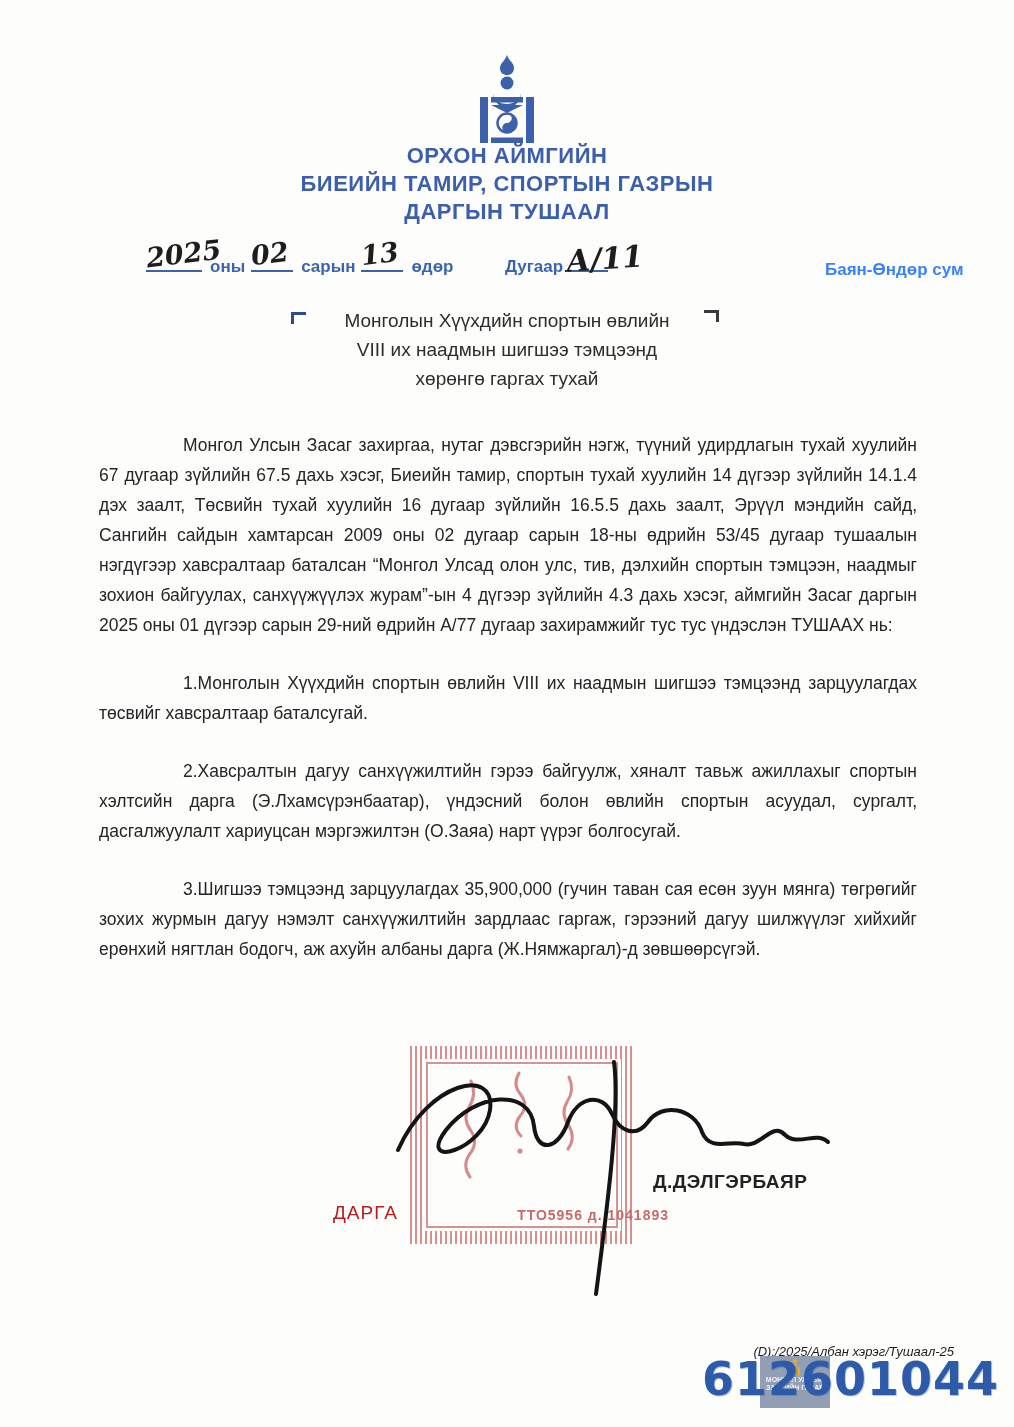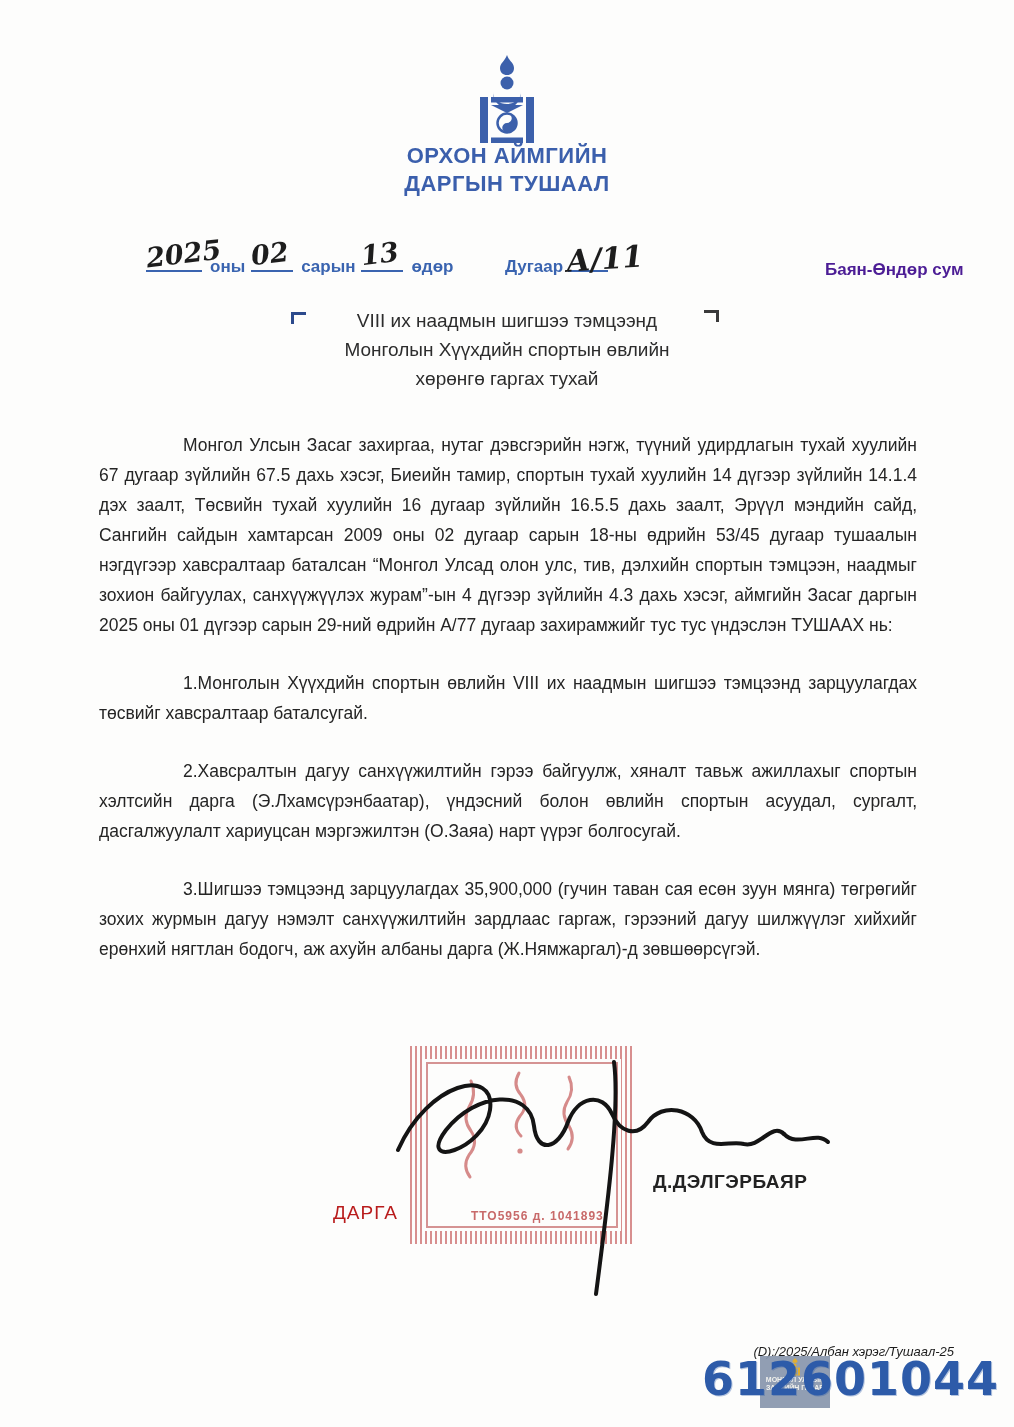--- a/index.html
+++ b/index.html
@@ -16,21 +16,21 @@
   .emblem{position:absolute;left:50%;top:55px;transform:translateX(-50%);}
   .org{
     position:absolute;top:142px;left:0;width:100%;
     text-align:center;color:#3b5fac;font-weight:bold;
     font-size:22px;line-height:28px;letter-spacing:.5px;
   }
   
   .dateline{position:absolute;top:240px;left:0;width:100%;height:46px;font-size:17px;}
   .date-group{position:absolute;left:146px;top:14px;color:#3a64b0;font-weight:600;white-space:nowrap;}
   .number-group{position:absolute;left:505px;top:14px;color:#3a64b0;font-weight:600;white-space:nowrap;}
-  .location{position:absolute;left:825px;top:20px;color:#4c1d95;font-weight:600;}
+  .location{position:absolute;left:825px;top:20px;color:#3b82f6;font-weight:600;}
   .uline{display:inline-block;border-bottom:2px solid #3a64b0;position:relative;height:16px;vertical-align:baseline;}
   .u-year{width:56px;} .u-month{width:42px;} .u-day{width:42px;} .u-num{width:40px;}
   .hw{
     position:absolute;left:0;bottom:1px;
     font-family:"DejaVu Serif",serif;font-style:italic;font-weight:700;
     font-size:27px;color:#1d1d1d;transform:rotate(-7deg);
     white-space:nowrap;pointer-events:none;
   }
   .hw-num{font-size:30px;bottom:-6px;left:-2px;transform:rotate(-4deg);}
   .lbl{margin:0 6px 0 8px;text-align:center;}
@@ -53,22 +53,22 @@
   .stamp{
     position:absolute;left:410px;top:1046px;width:224px;height:198px;
     border:13px solid transparent;
     border-image:repeating-linear-gradient(90deg, rgba(203,106,106,.75) 0 2px, rgba(255,255,255,0) 2px 5px) 13;
     box-sizing:border-box;
   }
   .stamp-inner{
     position:absolute;inset:3px;border:2px solid rgba(203,120,120,.8);
   }
   .stamp-serial{
-    position:absolute;left:0;bottom:8px;width:100%;text-align:left;
-    color:#c86a6a;font-size:12px;letter-spacing:1px;font-weight:bold;margin-left:48px;
+    position:absolute;left:0;bottom:8px;width:100%;text-align:right;
+    color:#c86a6a;font-size:14px;letter-spacing:1px;font-weight:bold;margin-left:48px;
   }
   .sig-svg{position:absolute;left:388px;top:1052px;z-index:3;}
   .sig-role{position:absolute;left:333px;top:1202px;font-size:19px;letter-spacing:1px;color:#b91c1c;z-index:2;}
   .sig-name{position:absolute;left:653px;top:1142px;font-size:19px;letter-spacing:.5px;color:#222;font-weight:600;z-index:2;margin-top:29px;}
   
   .file-path{
     position:absolute;top:1344px;right:60px;
     font-style:italic;font-size:13px;color:#1c1c1c;
   }
   .gov-stamp{
@@ -101,39 +101,40 @@
         <polygon points="20,50 52,50 36,58"></polygon>
         <circle cx="36" cy="68" r="9.5" fill="#fdfdfc" stroke="#3c60ab" stroke-width="2.5"></circle>
         <path d="M36,58.5 a4.75,4.75 0 0 1 0,9.5 a4.75,4.75 0 0 0 0,9.5 a9.5,9.5 0 0 0 0,-19 Z"></path>
         <rect x="20" y="82.5" width="32" height="5.5"></rect>
       </g>
     </svg>
   </div>
 
   <div class="org">
     <div>ОРХОН АЙМГИЙН</div>
+    <div>БИЕИЙН ТАМИР, СПОРТЫН ГАЗРЫН</div>
     <div>ДАРГЫН ТУШААЛ</div>
   </div>
 
   <div class="dateline">
     <div class="date-group">
       <span class="uline u-year"><span class="hw">2025</span></span><span class="lbl">оны</span><span class="uline u-month"><span class="hw">02</span></span><span class="lbl">сарын</span><span class="uline u-day"><span class="hw">13</span></span><span class="lbl">өдөр</span>
     </div>
     <div class="number-group">
       <span>Дугаар</span>
       <span class="uline u-num"><span class="hw hw-num">А/11</span></span>
     </div>
     <div class="location">Баян-Өндөр сум</div>
   </div>
 
   <div class="doc-title">
     <span class="corner cl"></span>
     <span class="corner cr"></span>
+    <div>Монголын Хүүхдийн спортын өвлийн</div>
     <div>VIII их наадмын шигшээ тэмцээнд</div>
-    <div>Монголын Хүүхдийн спортын өвлийн</div>
     <div>хөрөнгө гаргах тухай</div>
   </div>
 
   <div class="body-text">
     <p>Монгол Улсын Засаг захиргаа, нутаг дэвсгэрийн нэгж, түүний удирдлагын тухай хуулийн 67 дугаар зүйлийн 67.5 дахь хэсэг, Биеийн тамир, спортын тухай хуулийн 14 дүгээр зүйлийн 14.1.4 дэх заалт, Төсвийн тухай хуулийн 16 дугаар зүйлийн 16.5.5 дахь заалт, Эрүүл мэндийн сайд, Сангийн сайдын хамтарсан 2009 оны 02 дугаар сарын 18-ны өдрийн 53/45 дугаар тушаалын нэгдүгээр хавсралтаар баталсан “Монгол Улсад олон улс, тив, дэлхийн спортын тэмцээн, наадмыг зохион байгуулах, санхүүжүүлэх журам”-ын 4 дүгээр зүйлийн 4.3 дахь хэсэг, аймгийн Засаг даргын 2025 оны 01 дүгээр сарын 29-ний өдрийн А/77 дугаар захирамжийг тус тус үндэслэн ТУШААХ нь:</p>
     <p>1.Монголын Хүүхдийн спортын өвлийн VIII их наадмын шигшээ тэмцээнд зарцуулагдах төсвийг хавсралтаар баталсугай.</p>
     <p>2.Хавсралтын дагуу санхүүжилтийн гэрээ байгуулж, хяналт тавьж ажиллахыг спортын хэлтсийн дарга (Э.Лхамсүрэнбаатар), үндэсний болон өвлийн спортын асуудал, сургалт, дасгалжуулалт хариуцсан мэргэжилтэн (О.Заяа) нарт үүрэг болгосугай.</p>
     <p>3.Шигшээ тэмцээнд зарцуулагдах 35,900,000 (гучин таван сая есөн зуун мянга) төгрөгийг зохих журмын дагуу нэмэлт санхүүжилтийн зардлаас гаргаж, гэрээний дагуу шилжүүлэг хийхийг ерөнхий нягтлан бодогч, аж ахуйн албаны дарга (Ж.Нямжаргал)-д зөвшөөрсүгэй.</p>
   </div>
 

